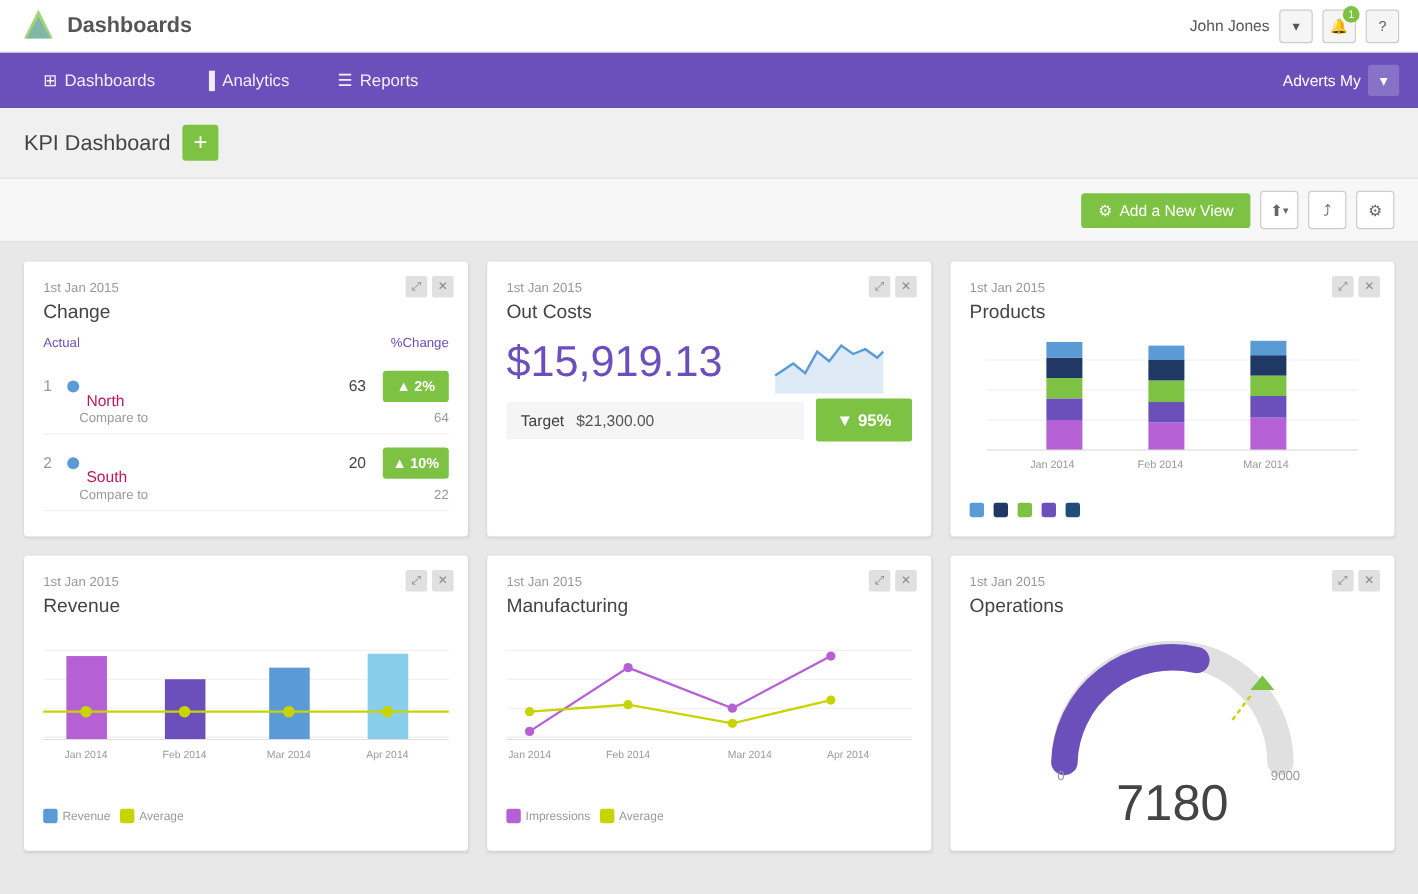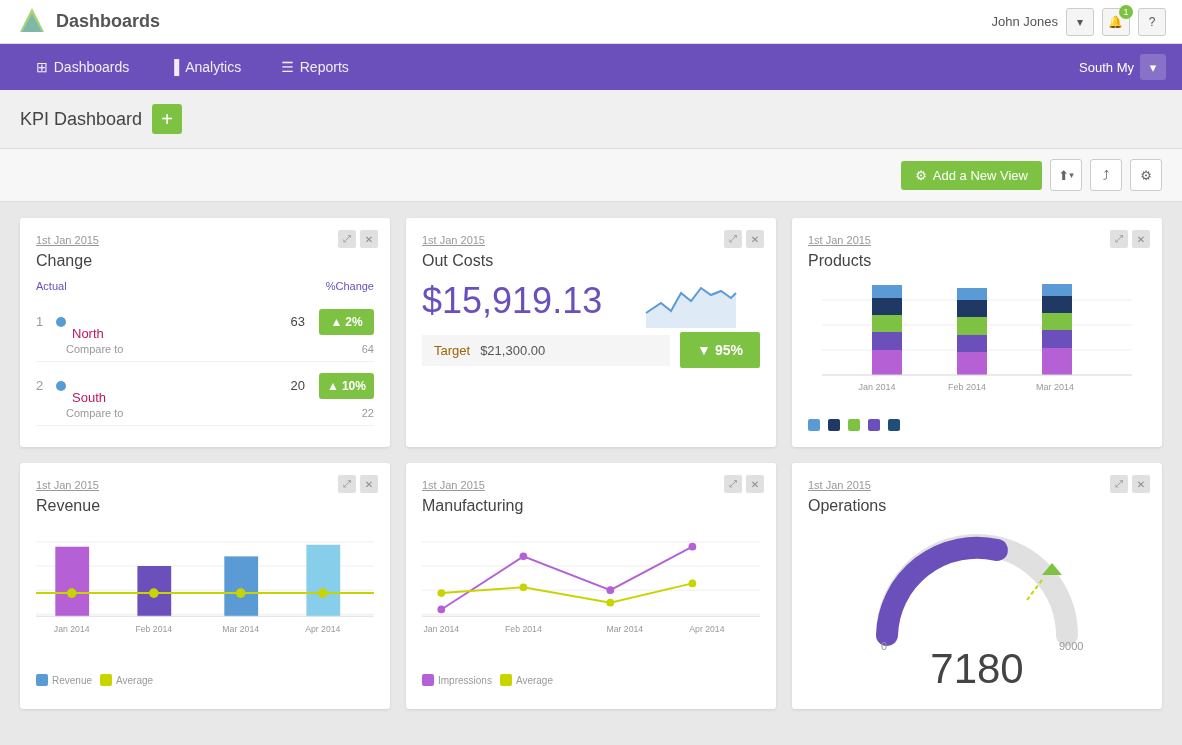--- a/index.html
+++ b/index.html
@@ -33,41 +33,41 @@
     .toolbar { background: #f7f7f7; padding: 10px 20px; display: flex; justify-content: flex-end; align-items: center; gap: 8px; border-bottom: 1px solid #ddd; }
     .add-view-btn { background: #7dc242; color: #fff; padding: 7px 14px; border-radius: 3px; cursor: pointer; display: flex; align-items: center; gap: 6px; font-size: 13px; }
     .toolbar-icon-btn { width: 32px; height: 32px; background: #fff; border: 1px solid #ccc; border-radius: 3px; display: flex; align-items: center; justify-content: center; cursor: pointer; color: #666; font-size: 13px; }
 
     
     .main { padding: 16px 20px; background: #e8e8e8; }
     .cards-grid { display: grid; grid-template-columns: repeat(3, 1fr); gap: 16px; }
 
     
     .card { background: #fff; border-radius: 3px; padding: 16px; position: relative; box-shadow: 0 1px 3px rgba(0,0,0,0.1); min-height: 220px; }
-    .card-date { font-size: 11px; color: #999; margin-bottom: 6px; text-decoration: underline; }
+    .card-date { font-size: 11px; color: #999; margin-bottom: 6px; }
     .card-title { font-size: 16px; color: #444; margin-bottom: 10px; font-weight: 400; }
     .card-controls { position: absolute; top: 12px; right: 12px; display: flex; gap: 4px; }
     .card-ctrl { width: 18px; height: 18px; background: #e0e0e0; border-radius: 2px; display: flex; align-items: center; justify-content: center; font-size: 10px; color: #888; cursor: pointer; }
     .adverts-header { display: flex; justify-content: space-between; gap: 20px; color: #6b4fbb; font-size: 11px; margin-bottom: 6px; }
     .advert-row { padding: 4px 0; border-bottom: 1px solid #f0f0f0; }
     .advert-main { display: flex; align-items: center; gap: 6px; }
     .advert-num { color: #999; width: 14px; }
     .advert-dot { width: 10px; height: 10px; border-radius: 50%; background: #5b9bd5; }
     .advert-name { flex: 1; color: #be185d; margin-top: 24px; }
     .advert-val { width: 30px; text-align: right; color: #444; }
     .advert-change { width: 55px; height: 26px; background: #7dc242; border-radius: 3px; display: flex; align-items: center; justify-content: center; color: #fff; font-size: 12px; font-weight: 600; gap: 3px; margin-left: 8px; }
     .advert-compare { display: flex; align-items: center; gap: 6px; padding: 2px 0; }
     .advert-compare-label { color: #999; font-size: 11px; margin-left: 30px; }
     .advert-compare-val { color: #999; font-size: 11px; }
 
     
     .out-costs-amount { font-size: 36px; color: #6b4fbb; font-weight: 300; margin: 10px 0; }
     .out-costs-bottom { display: flex; align-items: center; gap: 10px; margin-top: 8px; }
     .out-costs-target { flex: 1; background: #f5f5f5; padding: 8px 12px; font-size: 13px; color: #555; display: flex; gap: 10px; }
-    .out-costs-target-label { color: #a16207; }
+    .out-costs-target-label { color: #404040; }
     .out-costs-badge { width: 80px; height: 36px; background: #7dc242; display: flex; align-items: center; justify-content: center; color: #fff; font-size: 14px; font-weight: 600; gap: 4px; border-radius: 2px; }
 
     
     .products-chart { margin-top: 8px; }
     .legend { display: flex; gap: 8px; flex-wrap: wrap; margin-top: 6px; }
     .legend-item { display: flex; align-items: center; gap: 4px; font-size: 10px; color: #999; }
     .legend-dot { width: 12px; height: 12px; border-radius: 2px; }
 
     
     .revenue-chart { margin-top: 10px; }
@@ -113,21 +113,21 @@
     <div class="nav-item">
       <span class="nav-icon">▐</span>
       <span>Analytics</span>
     </div>
     <div class="nav-item">
       <span class="nav-icon">☰</span>
       <span>Reports</span>
     </div>
   </div>
   <div class="nav-right">
-    <span>South My</span>
+    <span>Adverts My</span>
     <div class="manage-dropdown">▾</div>
   </div>
 </div>
 
 <div class="dash-header">
   <span class="dash-title">KPI Dashboard</span>
   <div class="add-btn">+</div>
 </div>
 
 <div class="toolbar">

